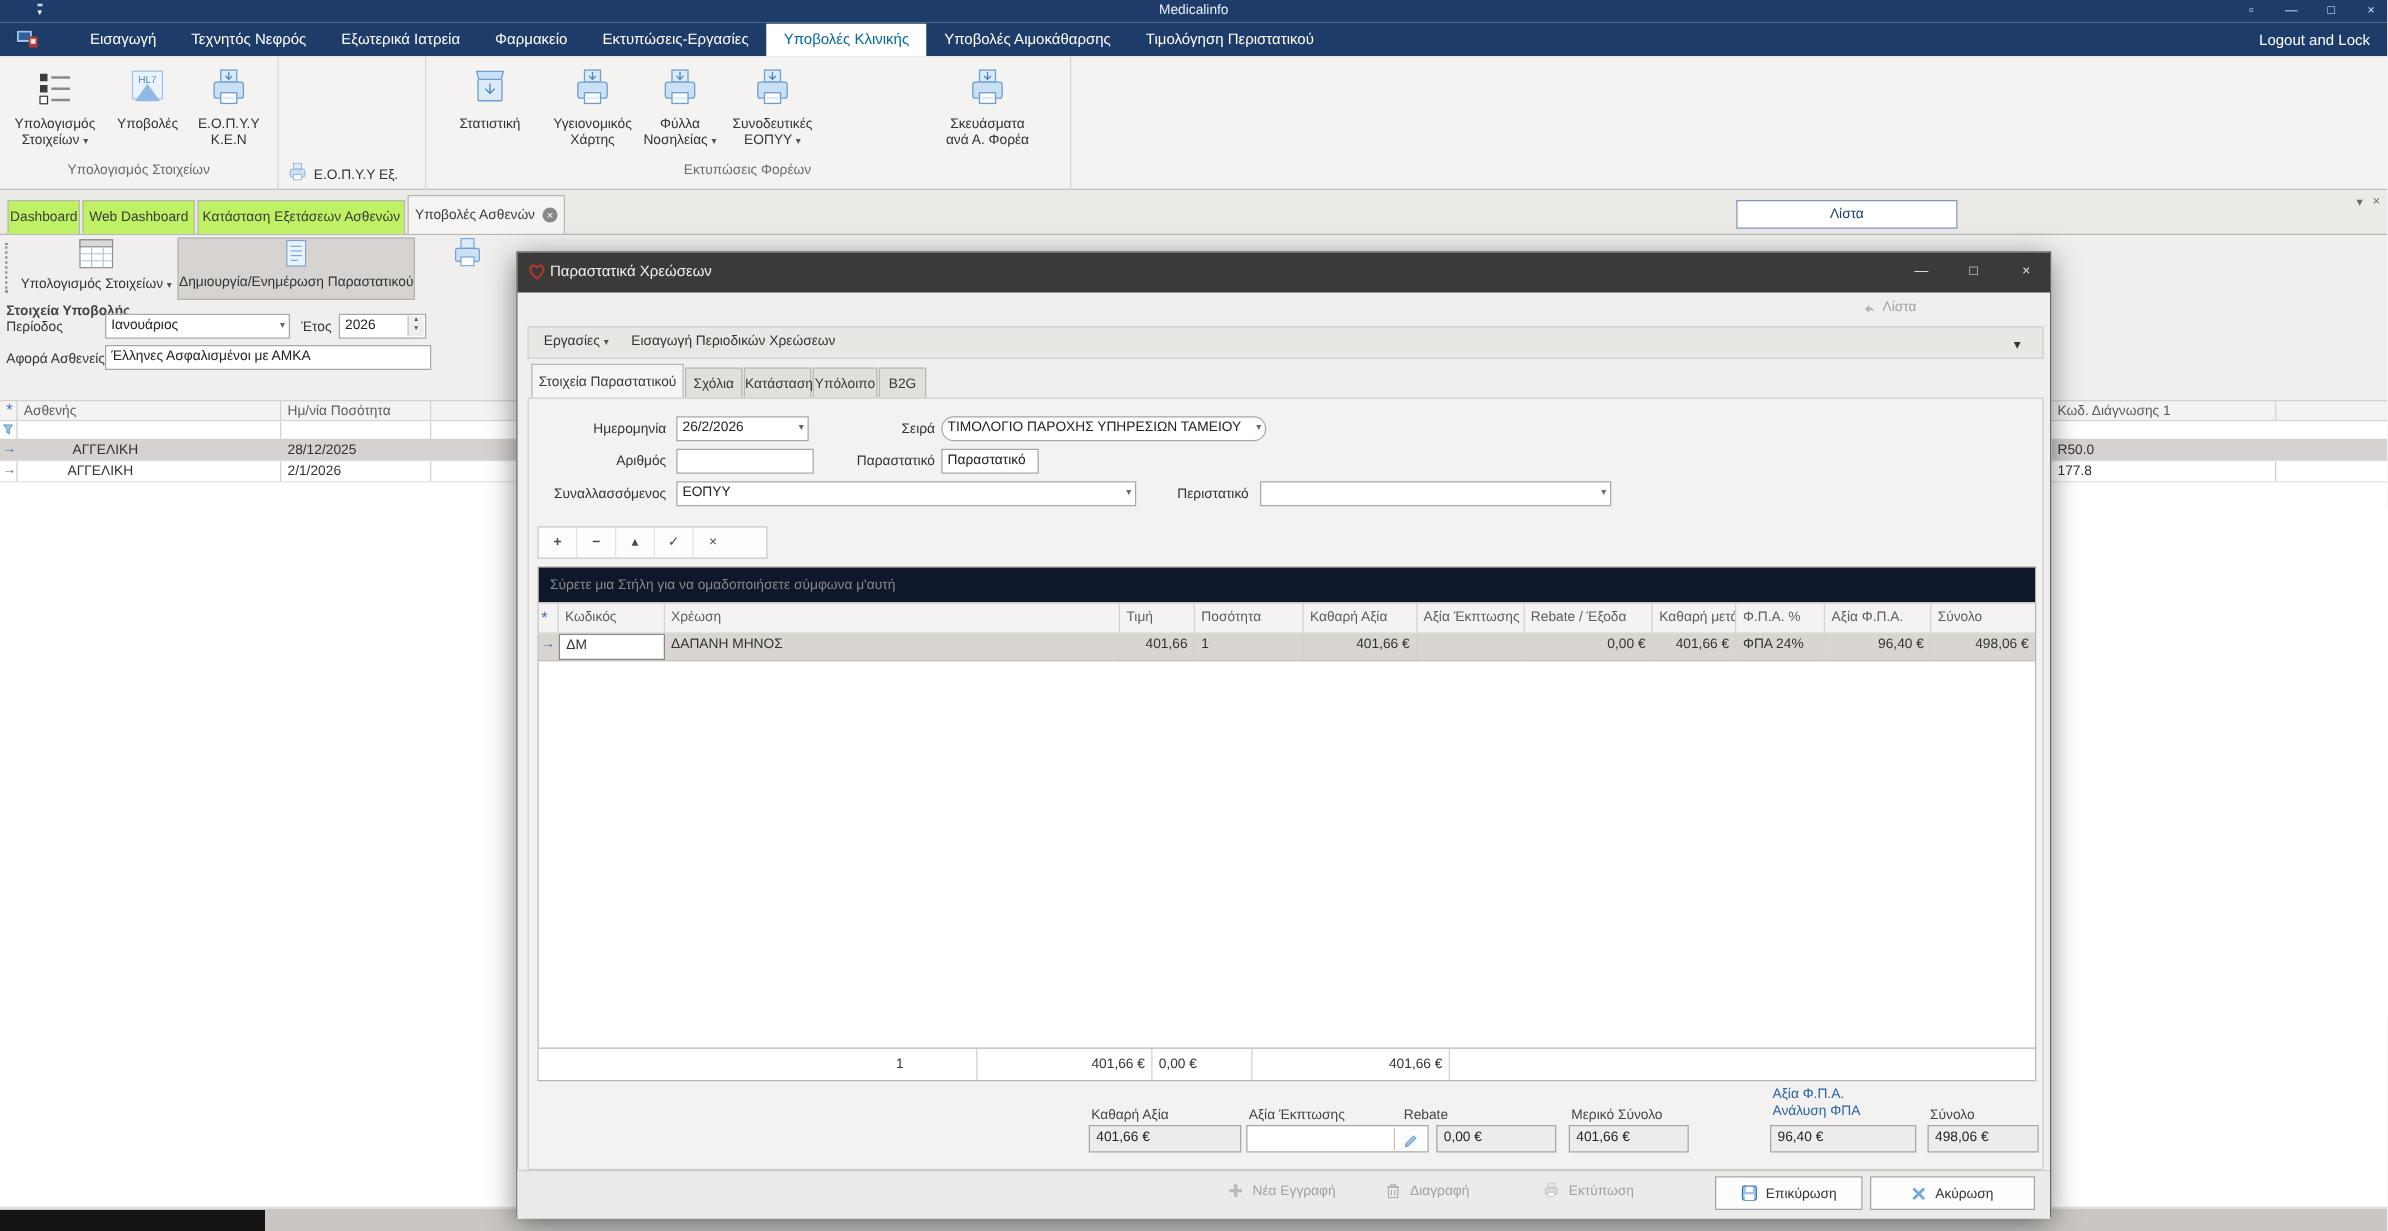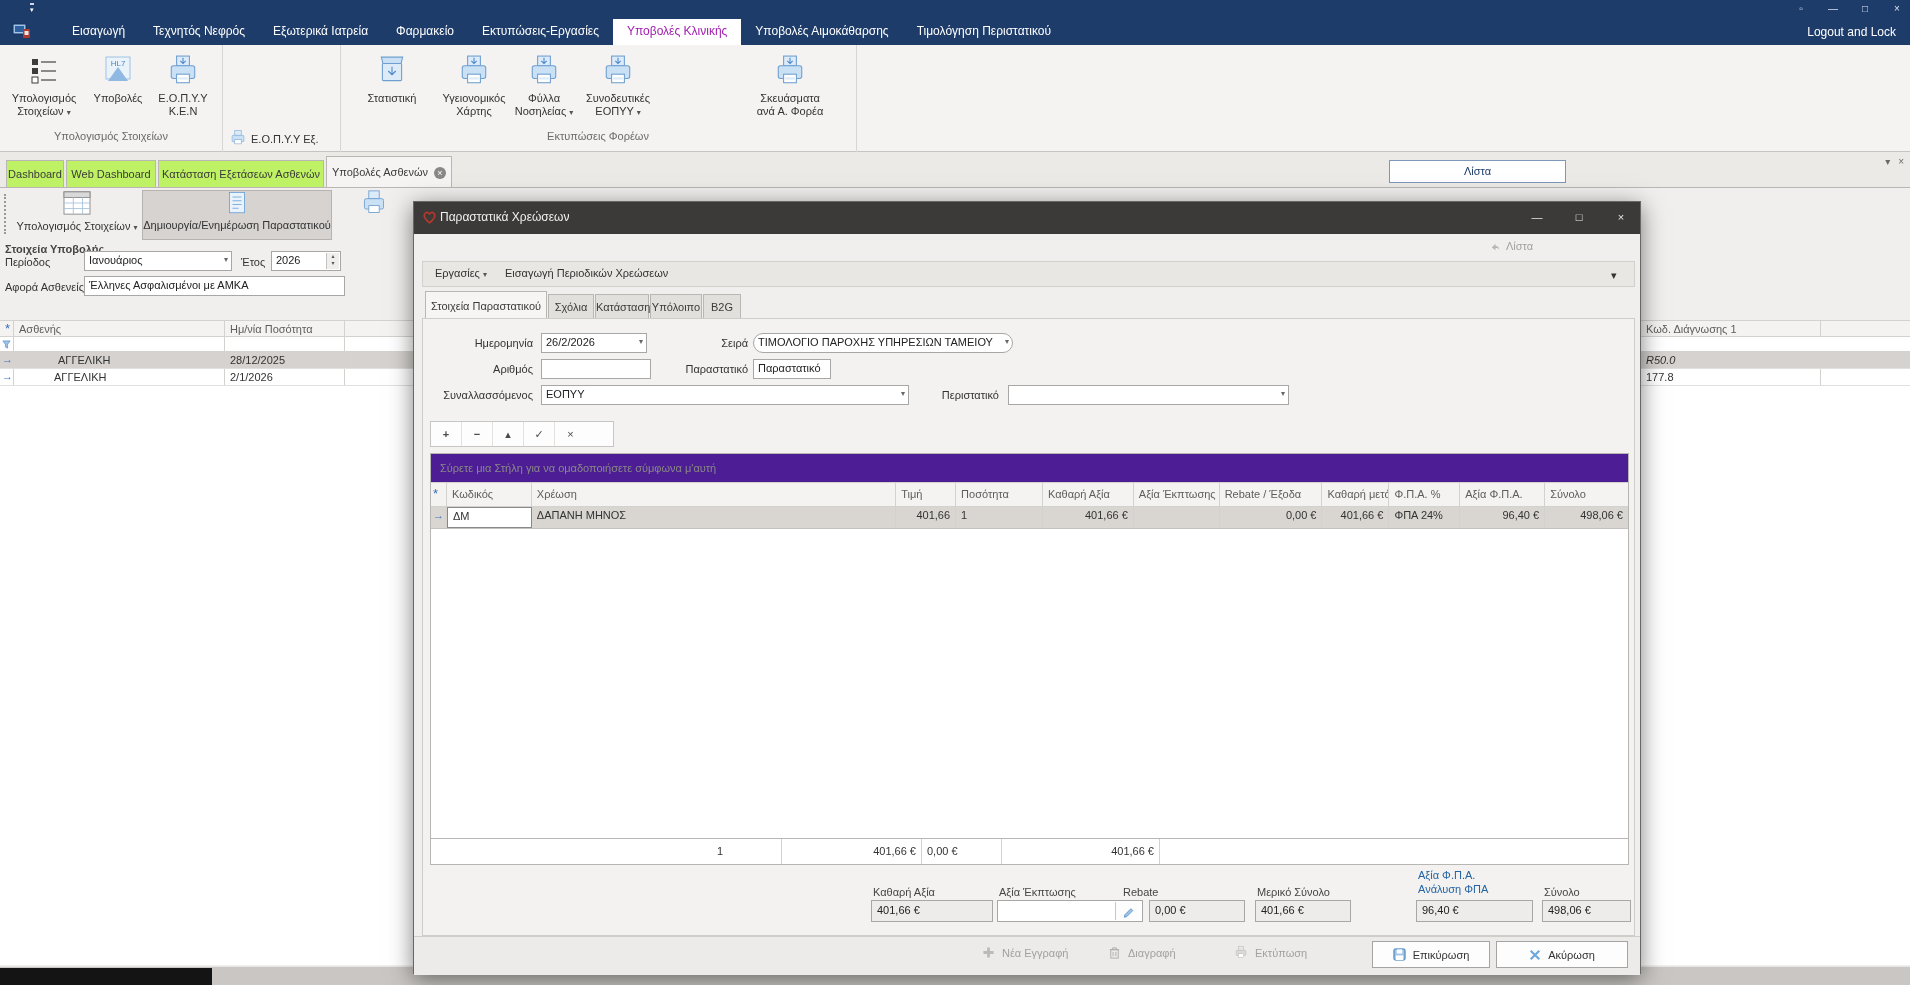--- a/index.html
+++ b/index.html
@@ -11,21 +11,21 @@
   
   .titlebar { position:absolute; left:0; top:0; width:1910px; height:18px; background:#1e3c69; color:#fff; }
   .titlebar .title { position:absolute; left:0; right:0; top:2px; text-align:center; font-size:11px; color:#e8eef7; }
   .win-ctl { position:absolute; top:0; height:18px; line-height:17px; width:26px; text-align:center; color:#d7e1ef; font-size:10px; cursor:default; }
   .qat { position:absolute; left:30px; top:3px; color:#fff; font-size:7px; border-top:2px solid #cfd9e8; padding-top:1px; }
 
   
   .menubar { position:absolute; left:0; top:18px; width:1910px; height:27px; background:#1e3c69; }
   .menu-items { position:absolute; left:58px; top:0; height:27px; display:flex; align-items:flex-end; }
   .menu-item { color:#fff; font-size:12px; padding:5px 14px 7px 14px; white-space:nowrap; }
-  .menu-item.active { background:#ffffff; color:#a21caf; }
+  .menu-item.active { background:#ffffff; color:#0369a1; }
   .logout { position:absolute; right:14px; top:7px; color:#fff; font-size:12px; }
   .appicon { position:absolute; left:12px; top:3px; }
 
   
   .ribbon { position:absolute; left:0; top:45px; width:1910px; height:107px; background:#f4f3f1; border-bottom:1px solid #c6c4c2; }
   .rbtn { position:absolute; top:8px; height:88px; text-align:center; color:#333; cursor:default; }
   .rbtn .ric { display:block; margin:2px auto 3px auto; }
   .rbtn .rlb { display:block; line-height:13px; font-size:11px; }
   .rsep { position:absolute; top:8px; height:112px; width:1px; background:#d8d6d4; }
   .rgroup-label { position:absolute; top:85px; height:16px; text-align:center; color:#6c6a68; font-size:11px; }
@@ -80,20 +80,21 @@
   .tooltipbox { position:absolute; left:0; top:968px; width:212px; height:17px; background:#141414; }
   .lista-btn { position:absolute; left:1389px; top:160px; width:177px; height:23px; background:#fff; border:1px solid #7c97b8; color:#1e3c69; text-align:center; line-height:21px; font-size:11px; z-index:5; }
 </style>
 </head>
 <body>
 
 <div id="screen">
 
   <div class="titlebar">
     <span class="qat">▾</span>
+    <span class="title">Medicalinfo</span>
     <span class="win-ctl" style="right:96px;">▫</span>
     <span class="win-ctl" style="right:64px;">—</span>
     <span class="win-ctl" style="right:32px;">□</span>
     <span class="win-ctl" style="right:0;">×</span>
   </div>
 
   <div class="menubar">
     <span class="appicon">
       <svg width="20" height="20" viewBox="0 0 20 20">
           <rect x="1" y="3" width="13" height="10" rx="1" fill="#9dc3e6" stroke="#15315c"></rect>
@@ -285,21 +286,21 @@
     <div class="gcell" style="left:225px; width:120px;"><span>2/1/2026</span></div>
   </div>
   <div class="abs" style="left:0; top:386px; width:413px; height:579px; background:#fff;"></div>
 
   <div class="abs ghead" style="left:1641px; top:320px; width:269px; height:17px;">
     <div class="gcell" style="left:0; width:180px;"><span>Κωδ. Διάγνωσης 1</span></div>
     <div class="gcell" style="left:180px; width:89px; border-right:none;"></div>
   </div>
   <div class="abs" style="left:1641px; top:337px; width:269px; height:15px; background:#fff; border-bottom:1px solid #d4d2cf;"></div>
   <div class="abs grow sel" style="left:1641px; top:352px; width:269px; height:17px;">
-    <div class="gcell" style="left:0; width:180px;font-style:italic;"><span>R50.0</span></div>
+    <div class="gcell" style="left:0; width:180px;"><span>R50.0</span></div>
   </div>
   <div class="abs grow" style="left:1641px; top:369px; width:269px; height:17px;">
     <div class="gcell" style="left:0; width:180px;"><span>177.8</span></div>
   </div>
   <div class="abs" style="left:1641px; top:386px; width:269px; height:579px; background:#fff;"></div>
 
   <div class="statusbar"></div>
   <div class="tooltipbox"></div>
 
   <div class="dialog">
@@ -367,21 +368,21 @@
 
     <div class="abs" style="left:16px; top:219px; width:184px; height:26px; background:#fdfdfd; border:1px solid #c8c6c4; display:flex; align-items:stretch;">
       <span class="toolbtn" style="line-height:24px; font-weight:bold;">+</span>
       <span class="toolbtn" style="line-height:24px; font-weight:bold;">−</span>
       <span class="toolbtn" style="line-height:24px;">▴</span>
       <span class="toolbtn" style="line-height:24px;">✓</span>
       <span class="toolbtn" style="line-height:24px; border-right:none;">×</span>
     </div>
 
     <div class="dlg-gridbox">
-      <div class="abs" style="left:0; top:0; width:100%; height:28px; background:#4c1d95;">
+      <div class="abs" style="left:0; top:0; width:100%; height:28px; background:#0f172a;">
         <span class="abs" style="left:9px; top:8px; color:#8a8886;">Σύρετε μια Στήλη για να ομαδοποιήσετε σύμφωνα μ'αυτή</span>
       </div>
       <div class="abs ghead" style="left:0; top:28px; width:100%; height:25px; display:flex;">
         <div class="col" style="width:16px; padding:3px 2px;"><span class="blue" style="font-size:13px;">*</span></div>
         <div class="col" style="width:85px; line-height:18px;"><span>Κωδικός</span></div>
         <div class="col" style="width:365px; line-height:18px;"><span>Χρέωση</span></div>
         <div class="col" style="width:60px; line-height:18px;"><span>Τιμή</span></div>
         <div class="col" style="width:87px; line-height:18px;"><span>Ποσότητα</span></div>
         <div class="col" style="width:91px; line-height:18px;"><span>Καθαρή Αξία</span></div>
         <div class="col" style="width:86px; line-height:18px;"><span>Αξία Έκπτωσης</span></div>

